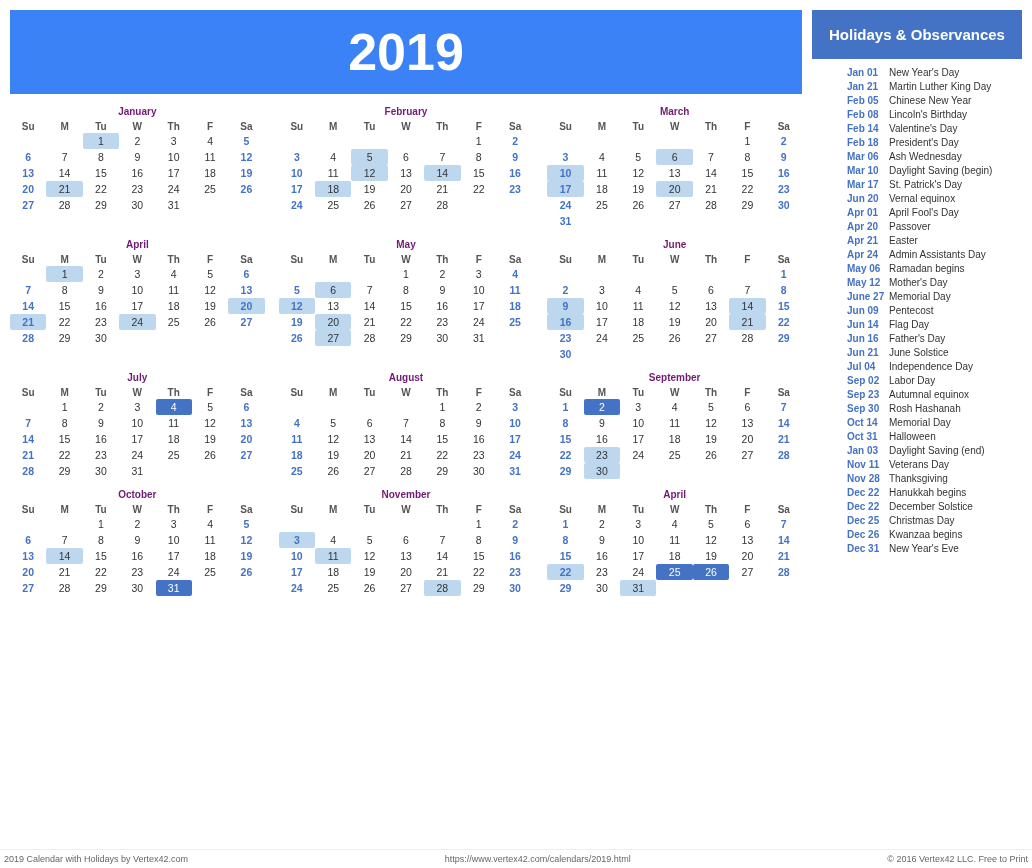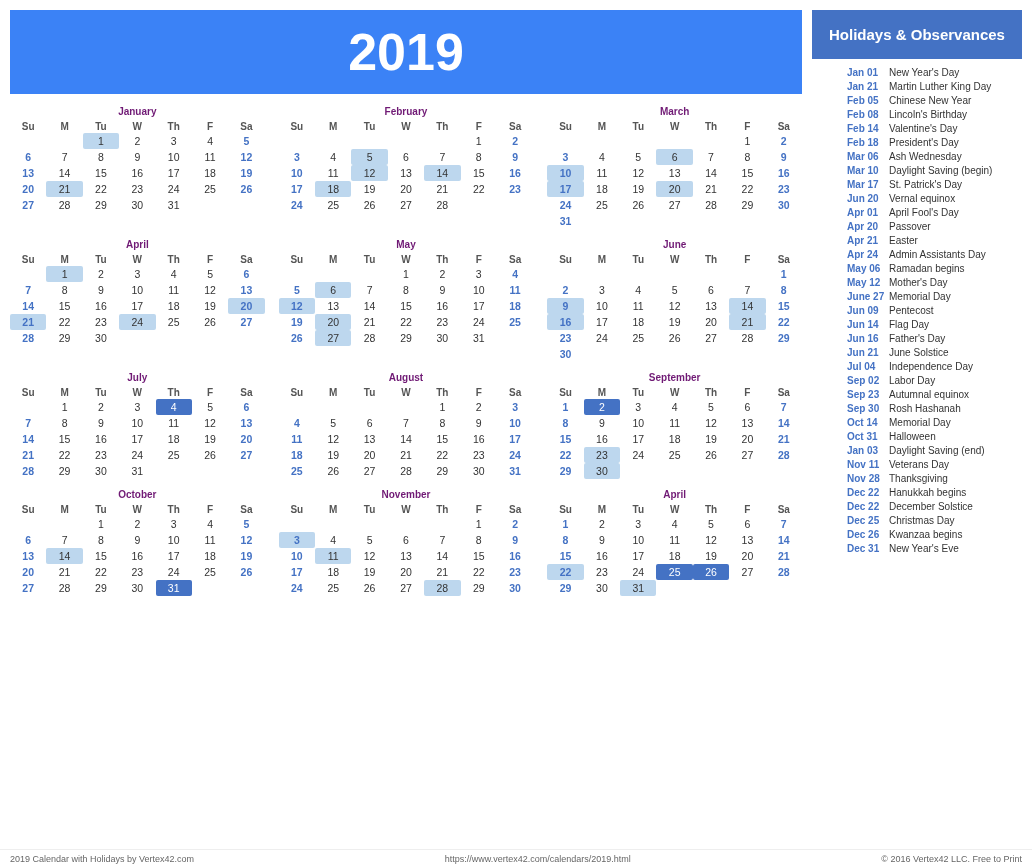--- a/index.html
+++ b/index.html
@@ -105,21 +105,21 @@
       min-width: 38px;
       font-size: 10px;
     }
     .holiday-name {
       color: #333;
       font-size: 10px;
     }
     .footer {
       display: flex;
       justify-content: space-between;
-      padding: 4px 10px;
+      padding: 4px 4px;
       font-size: 9px;
       color: #666;
       border-top: 1px solid #eee;
     }
   </style>
 </head>
 <body>
 
 <div class="main-container">
   <div class="calendar-section">

